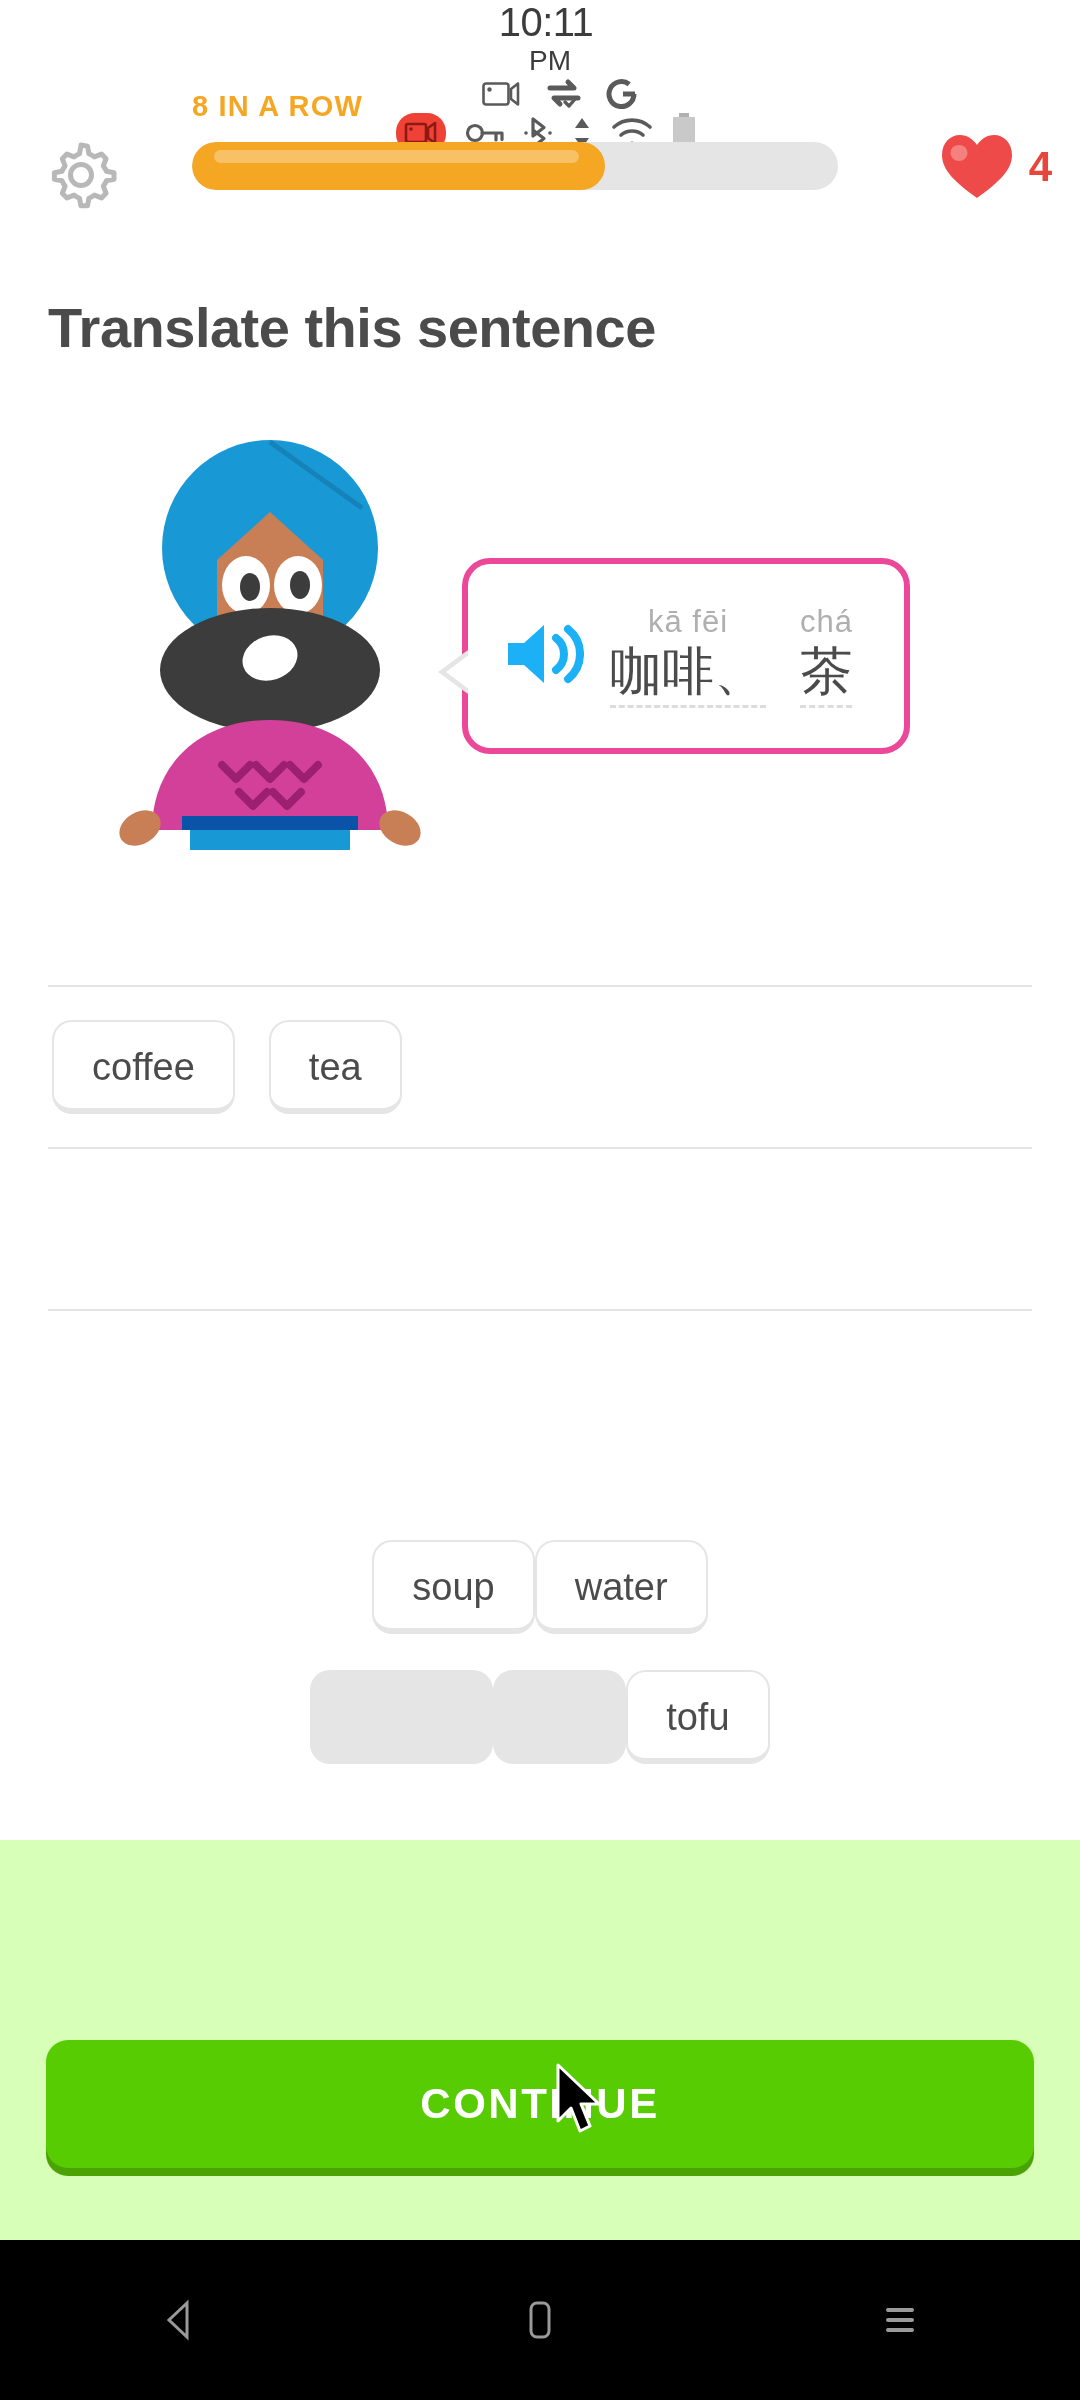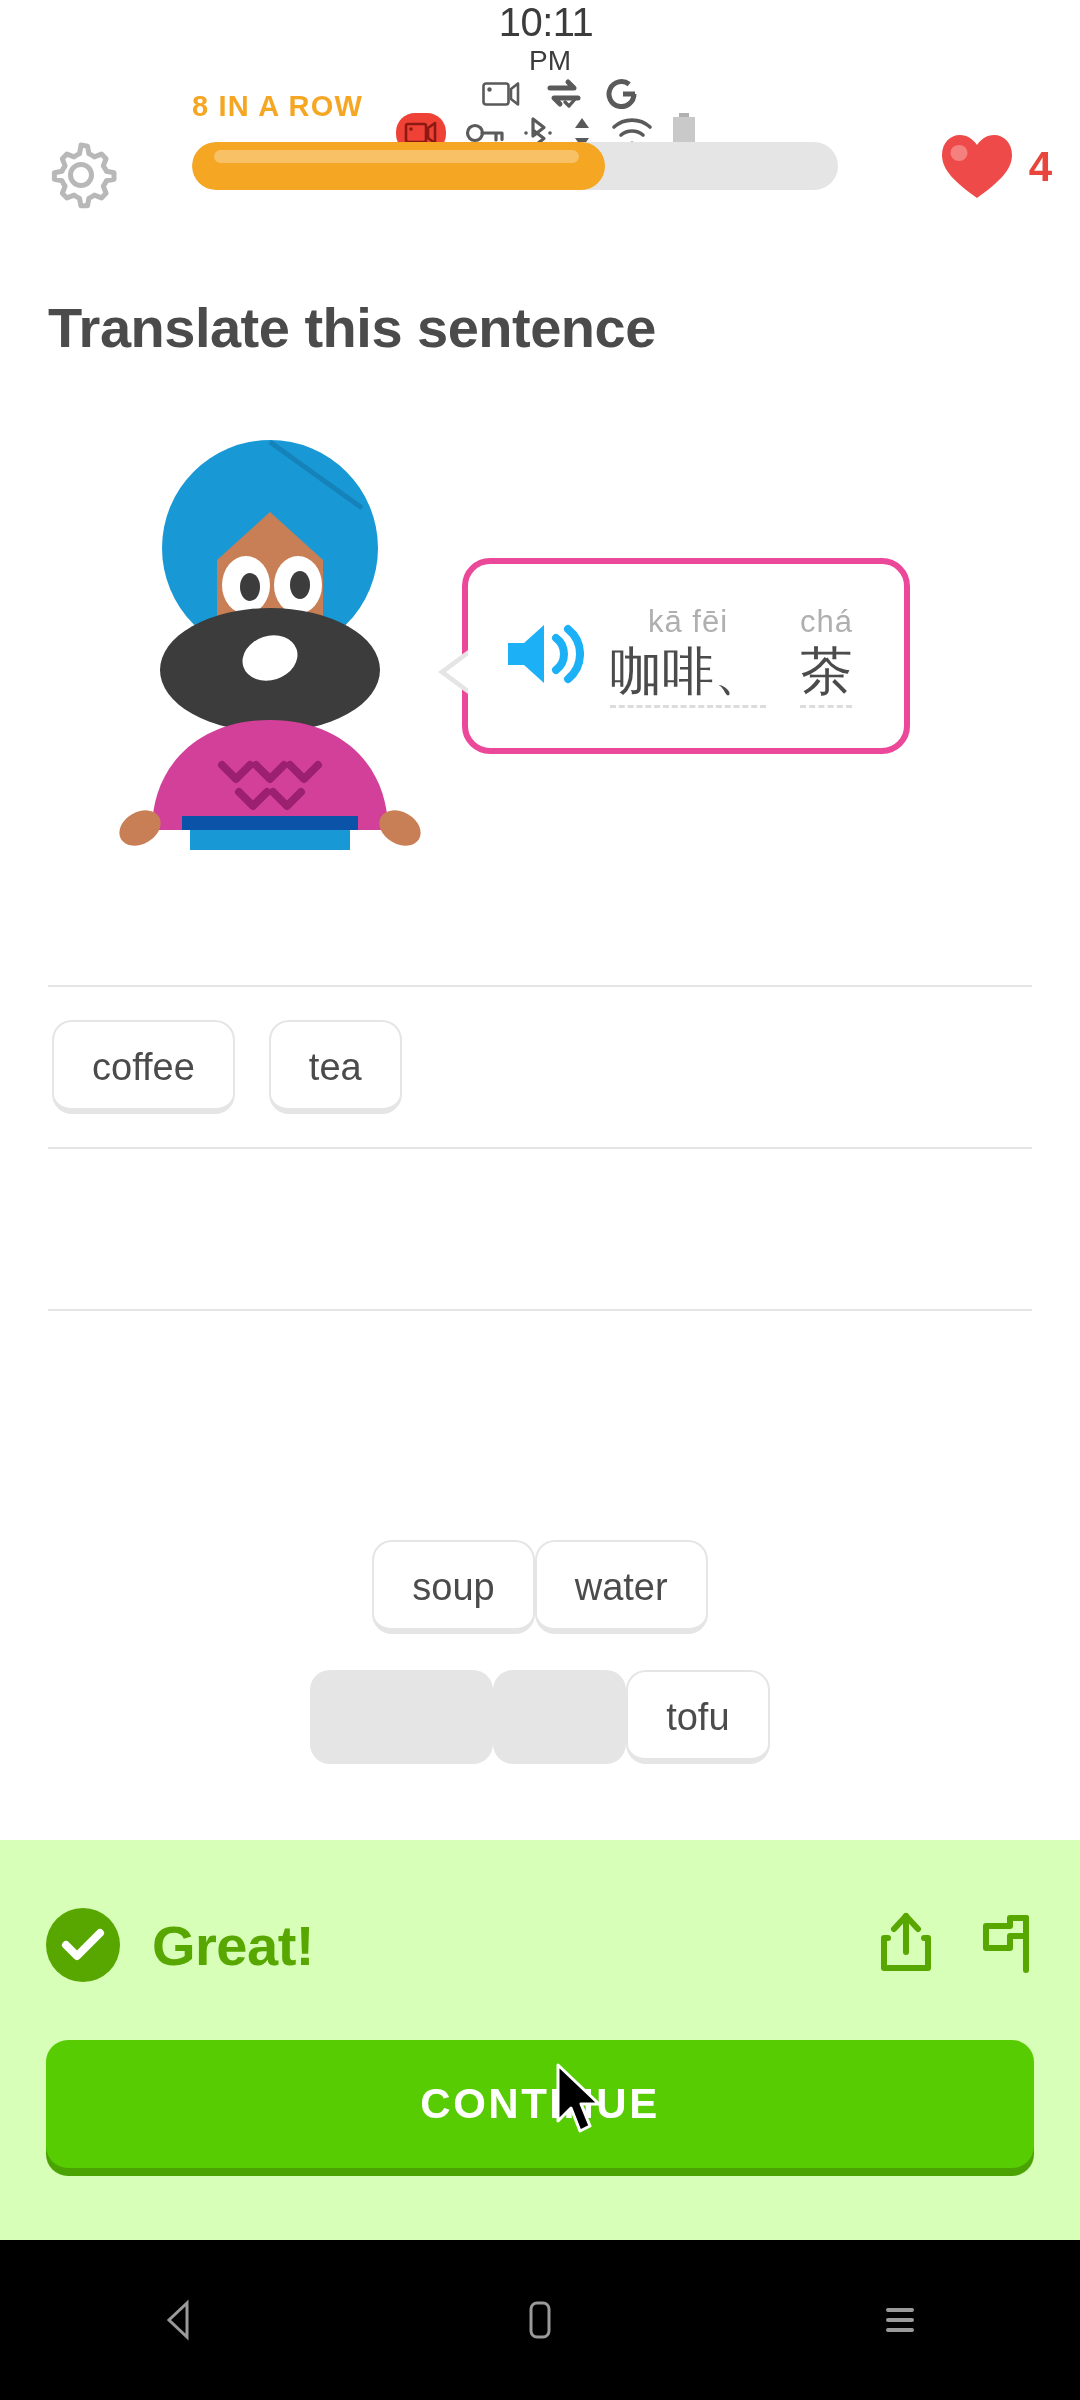--- a/index.html
+++ b/index.html
@@ -312,44 +312,20 @@
       <span class="tile">water</span>
     </div>
     <div class="wb-row">
       <span class="tile used">coffee</span>
       <span class="tile used">tea</span>
       <span class="tile">tofu</span>
     </div>
   </div>
 
   <div class="footer">
-    <div class="footer-head">
-      <span class="check-circle">
-        <svg width="44" height="34" viewBox="0 0 44 34">
-          <path d="M5 17 L16 28 L39 5" fill="none" stroke="#fff" stroke-width="8" stroke-linecap="round" stroke-linejoin="round"></path>
-        </svg>
-      </span>
-      <span class="great-text">Great!</span>
-
-      <span class="footer-actions">
-        <span>
-          <svg width="60" height="66" viewBox="0 0 60 66">
-            <path d="M30 6 L30 42" fill="none" stroke="#58a700" stroke-width="6" stroke-linecap="round"></path>
-            <path d="M18 19 L30 6 L42 19" fill="none" stroke="#58a700" stroke-width="6" stroke-linecap="round" stroke-linejoin="round"></path>
-            <path d="M12 28 L8 28 L8 58 L52 58 L52 28 L48 28" fill="none" stroke="#58a700" stroke-width="6" stroke-linecap="round" stroke-linejoin="round"></path>
-          </svg>
-        </span>
-        <span>
-          <svg width="60" height="66" viewBox="0 0 60 66">
-            <path d="M52 8 L52 60" fill="none" stroke="#58a700" stroke-width="6" stroke-linecap="round"></path>
-            <path d="M52 8 L36 8 L36 16 L12 16 L12 38 L36 38 L36 26 L52 26" fill="none" stroke="#58a700" stroke-width="6" stroke-linecap="round" stroke-linejoin="round"></path>
-          </svg>
-        </span>
-      </span>
-    </div>
 
     <button class="continue-btn">CONTINUE</button>
   </div>
 
   <svg class="cursor" width="56" height="76" viewBox="0 0 56 76">
     <path d="M4 2 L4 58 L17 45 L26 68 L36 63 L27 41 L45 41 Z" fill="#000" stroke="#fff" stroke-width="3" stroke-linejoin="round"></path>
   </svg>
 
   <div class="navbar">
     <span class="nav-btn">

